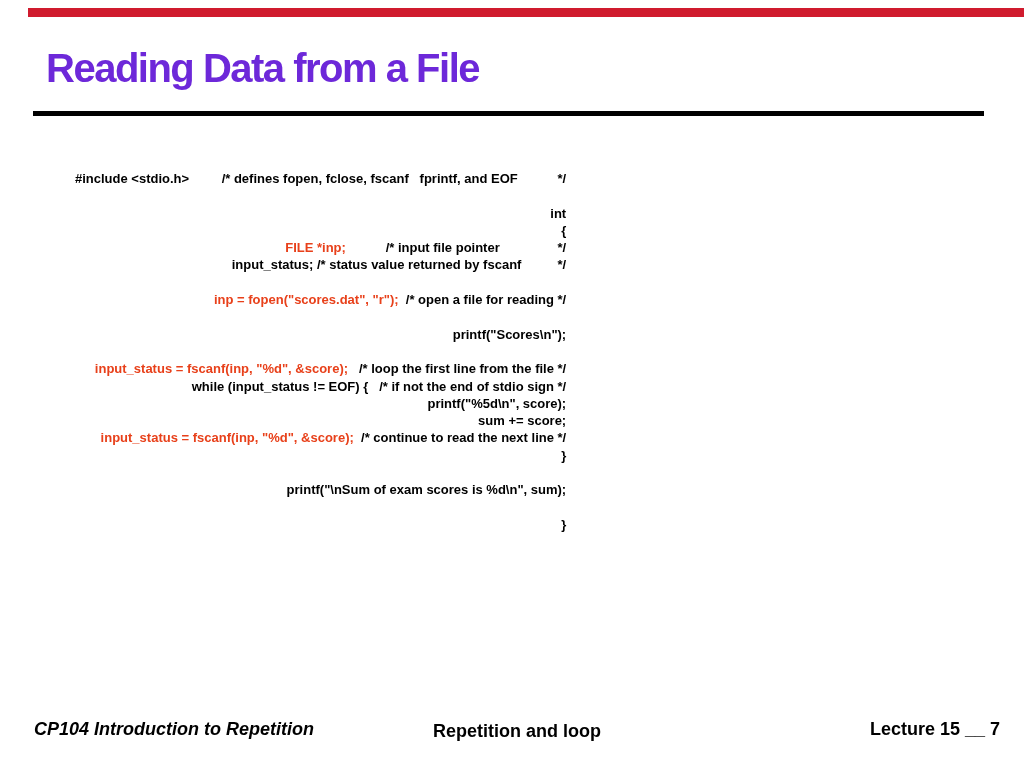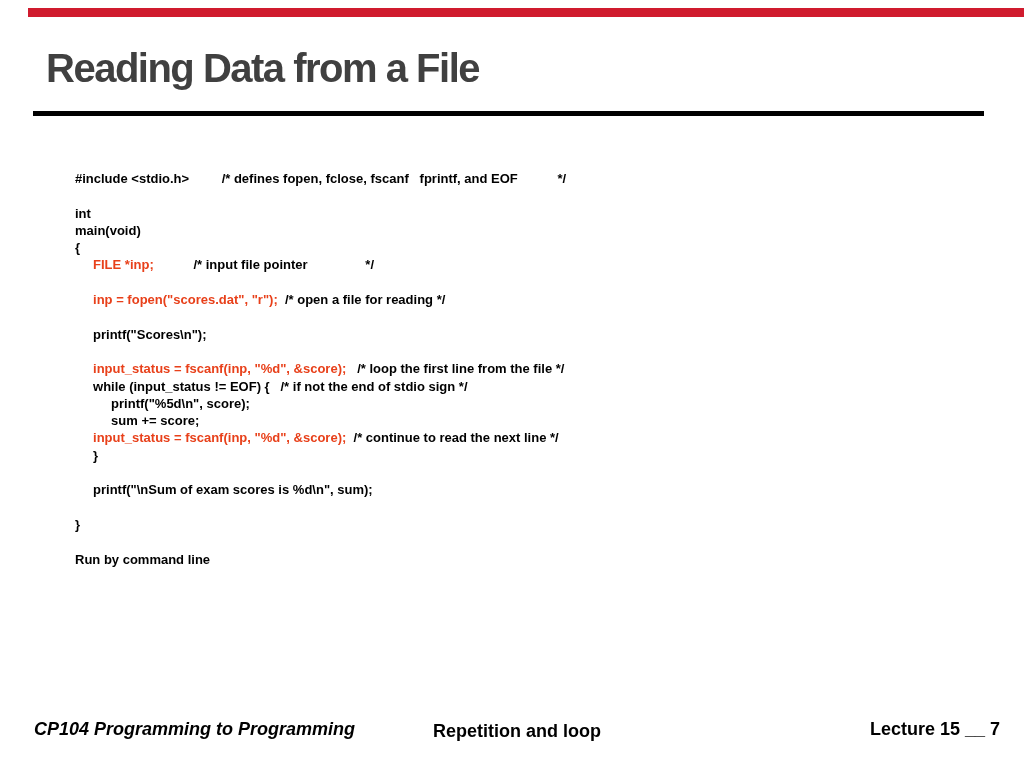--- a/index.html
+++ b/index.html
@@ -21,21 +21,21 @@
     background: #d01b2e;
   }
   .slide-title {
     position: absolute;
     left: 46px;
     top: 46px;
     margin: 0;
     font-size: 40px;
     font-weight: bold;
     letter-spacing: -1.5px;
-    color: #404040;
+    color: #6d28d9;
     white-space: nowrap;
   }
   .title-rule {
     position: absolute;
     left: 33px;
     top: 111px;
     width: 951px;
     height: 5px;
     background: #000000;
   }
@@ -44,20 +44,21 @@
     left: 75px;
     top: 170px;
     font-size: 13px;
     font-weight: bold;
     line-height: 17.3px;
     color: #000000;
   }
   .code-line {
     white-space: pre;
     height: 17.3px;
+    text-align: right;
   }
   .code-line .red { color: var(--code-red, #e8401a); }
   .footer {
     position: absolute;
     top: 719px;
     left: 0;
     right: 0;
     height: 28px;
     font-size: 18px;
     font-weight: bold;
@@ -92,39 +93,38 @@
 <div class="accent-bar" style="background: rgb(208, 27, 46);"></div>
 
 <h1 class="slide-title">Reading Data from a File</h1>
 
 <div class="title-rule"></div>
 
 <div class="code-block">
     <div class="code-line"><span>#include &lt;stdio.h&gt;         /* defines fopen, fclose, fscanf   fprintf, and EOF           */</span></div>
     <div class="code-line"></div>
     <div class="code-line"><span>int</span></div>
-    <div class="code-line"><span>main(void)</span></div>
     <div class="code-line"><span>{</span></div>
     <div class="code-line"><span>     </span><span class="red">FILE *inp;</span><span>           /* input file pointer                */</span></div>
+    <div class="code-line"><span>            input_status; /* status value returned by fscanf          */</span></div>
     <div class="code-line"></div>
     <div class="code-line"><span>     </span><span class="red">inp = fopen("scores.dat", "r");</span><span>  /* open a file for reading */</span></div>
     <div class="code-line"></div>
     <div class="code-line"><span>     printf("Scores\n");</span></div>
     <div class="code-line"></div>
     <div class="code-line"><span>     </span><span class="red">input_status = fscanf(inp, "%d", &amp;score);</span><span>   /* loop the first line from the file */</span></div>
     <div class="code-line"><span>     while (input_status != EOF) {   /* if not the end of stdio sign */</span></div>
     <div class="code-line"><span>          printf("%5d\n", score);</span></div>
     <div class="code-line"><span>          sum += score;</span></div>
     <div class="code-line"><span>     </span><span class="red">input_status = fscanf(inp, "%d", &amp;score);</span><span>  /* continue to read the next line */</span></div>
     <div class="code-line"><span>     }</span></div>
     <div class="code-line"></div>
     <div class="code-line"><span>     printf("\nSum of exam scores is %d\n", sum);</span></div>
     <div class="code-line"></div>
     <div class="code-line"><span>}</span></div>
     <div class="code-line"></div>
-    <div class="code-line"><span>Run by command line</span></div>
   </div>
 
 <div class="footer">
-  <span class="footer-left">CP104  Programming to Programming</span>
+  <span class="footer-left">CP104  Introduction to Repetition</span>
   <span class="footer-center">Repetition and loop</span>
   <span class="footer-right">Lecture 15 __  7</span>
 </div>
 
 </body></html>

